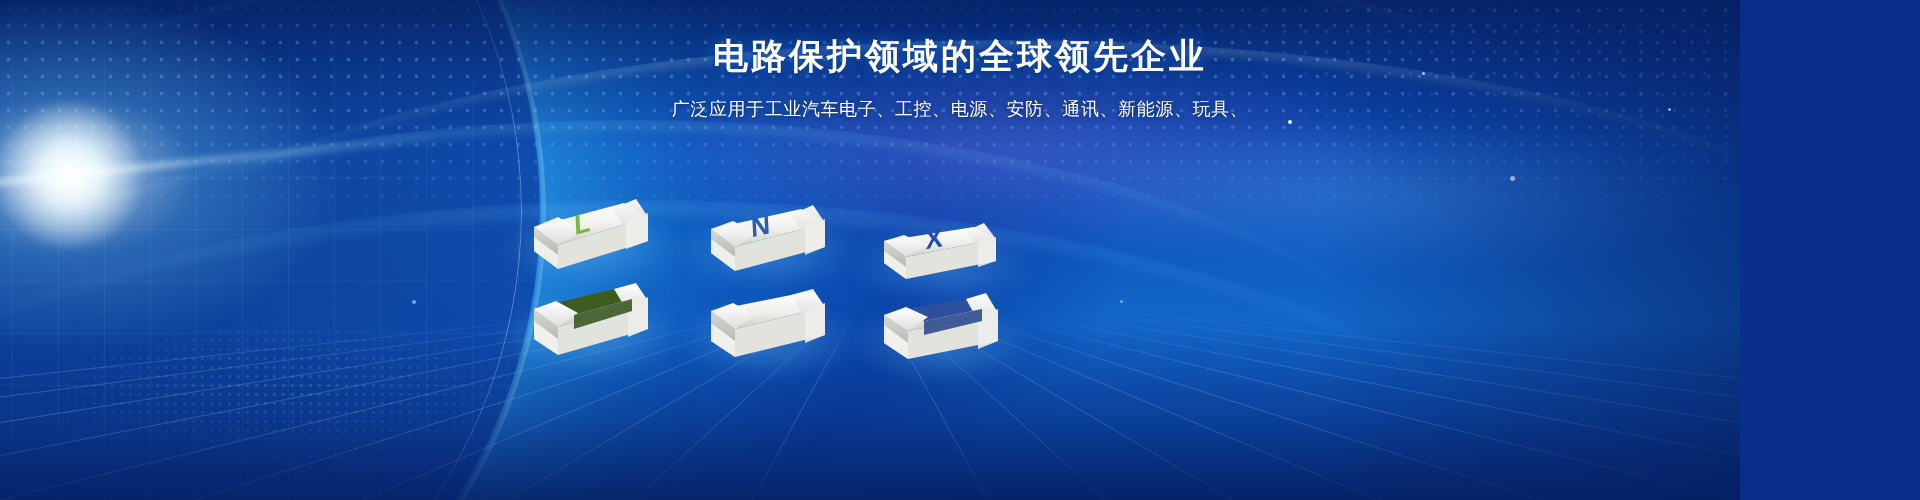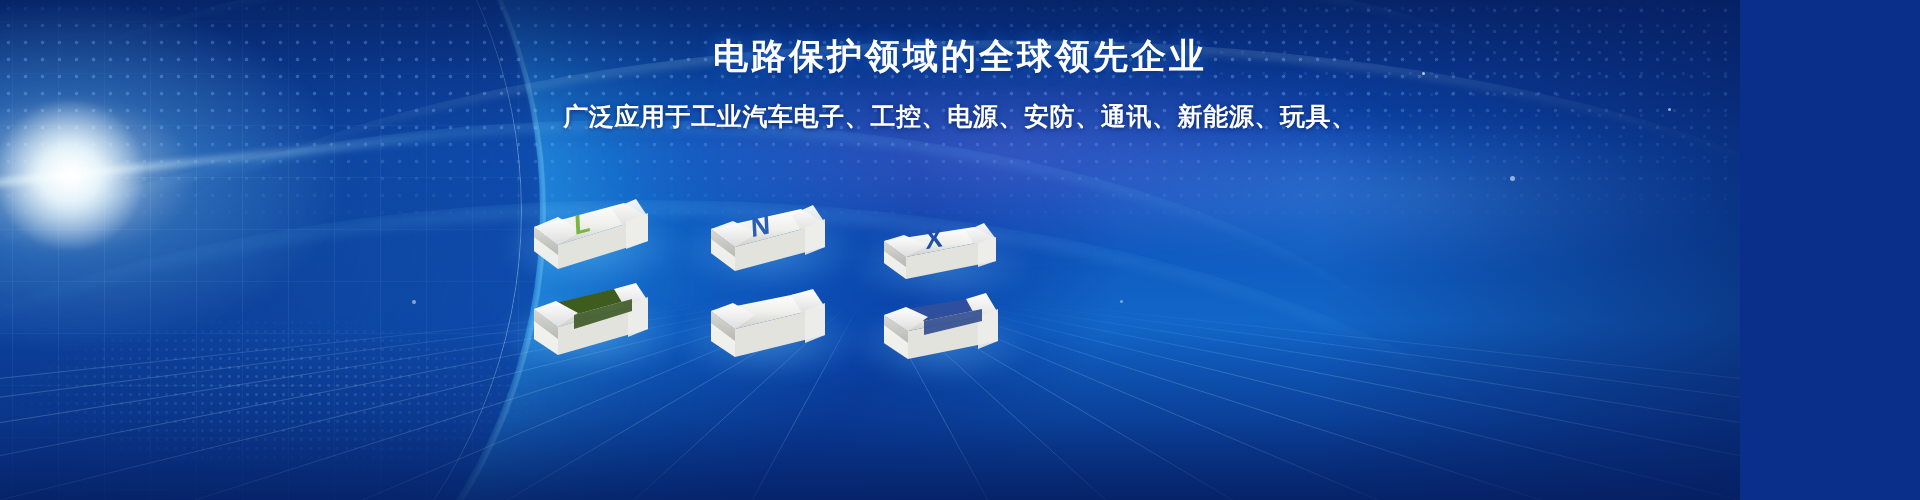--- a/index.html
+++ b/index.html
@@ -145,23 +145,23 @@
   .spark{position:absolute;border-radius:50%;background:#fff;filter:blur(.4px);}
 
   
   .copy{position:absolute;left:0;top:34px;width:1920px;text-align:center;z-index:40;}
   .headline{
     font-size:35px;font-weight:bold;color:#ffffff;letter-spacing:3px;line-height:1.25;
     text-shadow:0 0 16px rgba(30,110,220,.95), 0 2px 5px rgba(4,24,80,.75);
     margin:0 0 14px 0;
   }
   .subline{
-    font-size:25px;color:#ffffff;letter-spacing:.6px;line-height:1.95;
+    font-size:18px;color:#ffffff;letter-spacing:.6px;line-height:1.95;
     text-shadow:0 1px 5px rgba(6,30,95,.85);
-    margin:11px;font-weight:700;
+    margin:11px;font-weight:400;
   }
 
   
   .chips{position:absolute;left:0;top:185px;width:1920px;height:200px;z-index:35;}
   .chip{position:absolute;transform-style:preserve-3d;}
   .chip svg{display:block;overflow:visible;}
   .chip-glow{
     position:absolute;left:50%;top:58%;width:190px;height:80px;transform:translate(-50%,-50%);
     background:radial-gradient(ellipse at center, rgba(120,205,255,.35) 0%, rgba(90,180,250,0) 70%);
     filter:blur(8px);z-index:-1;

